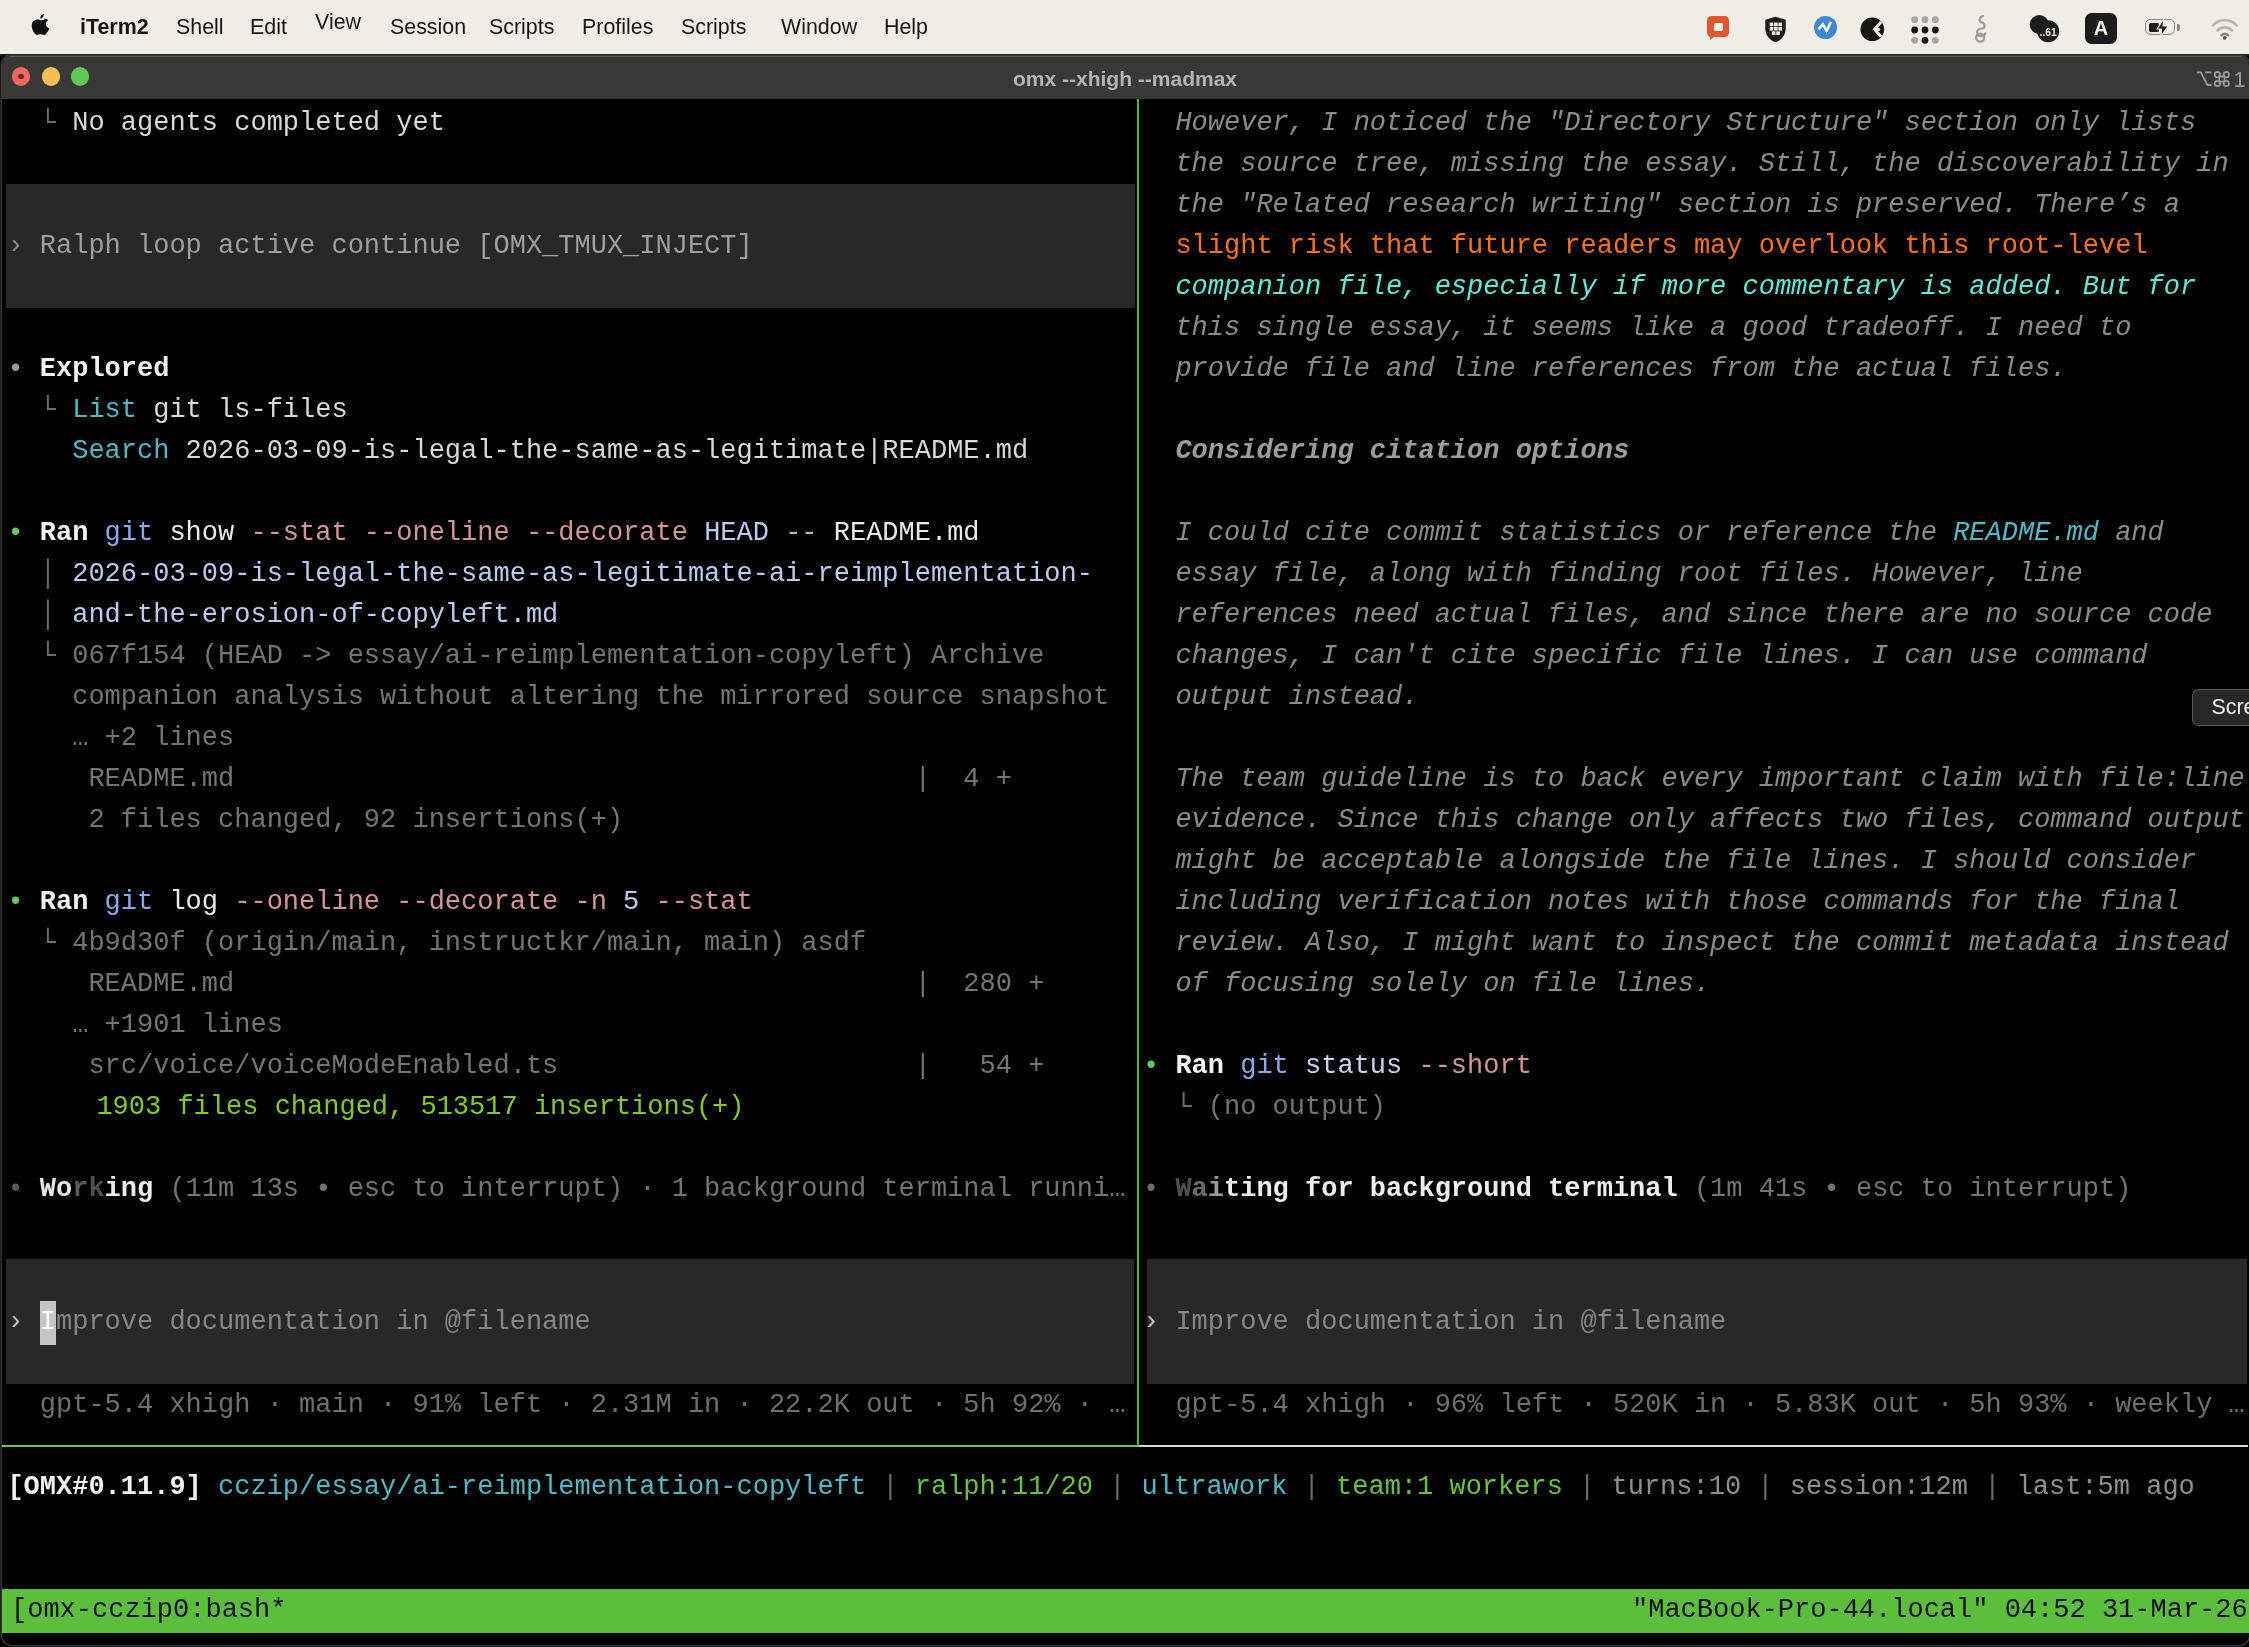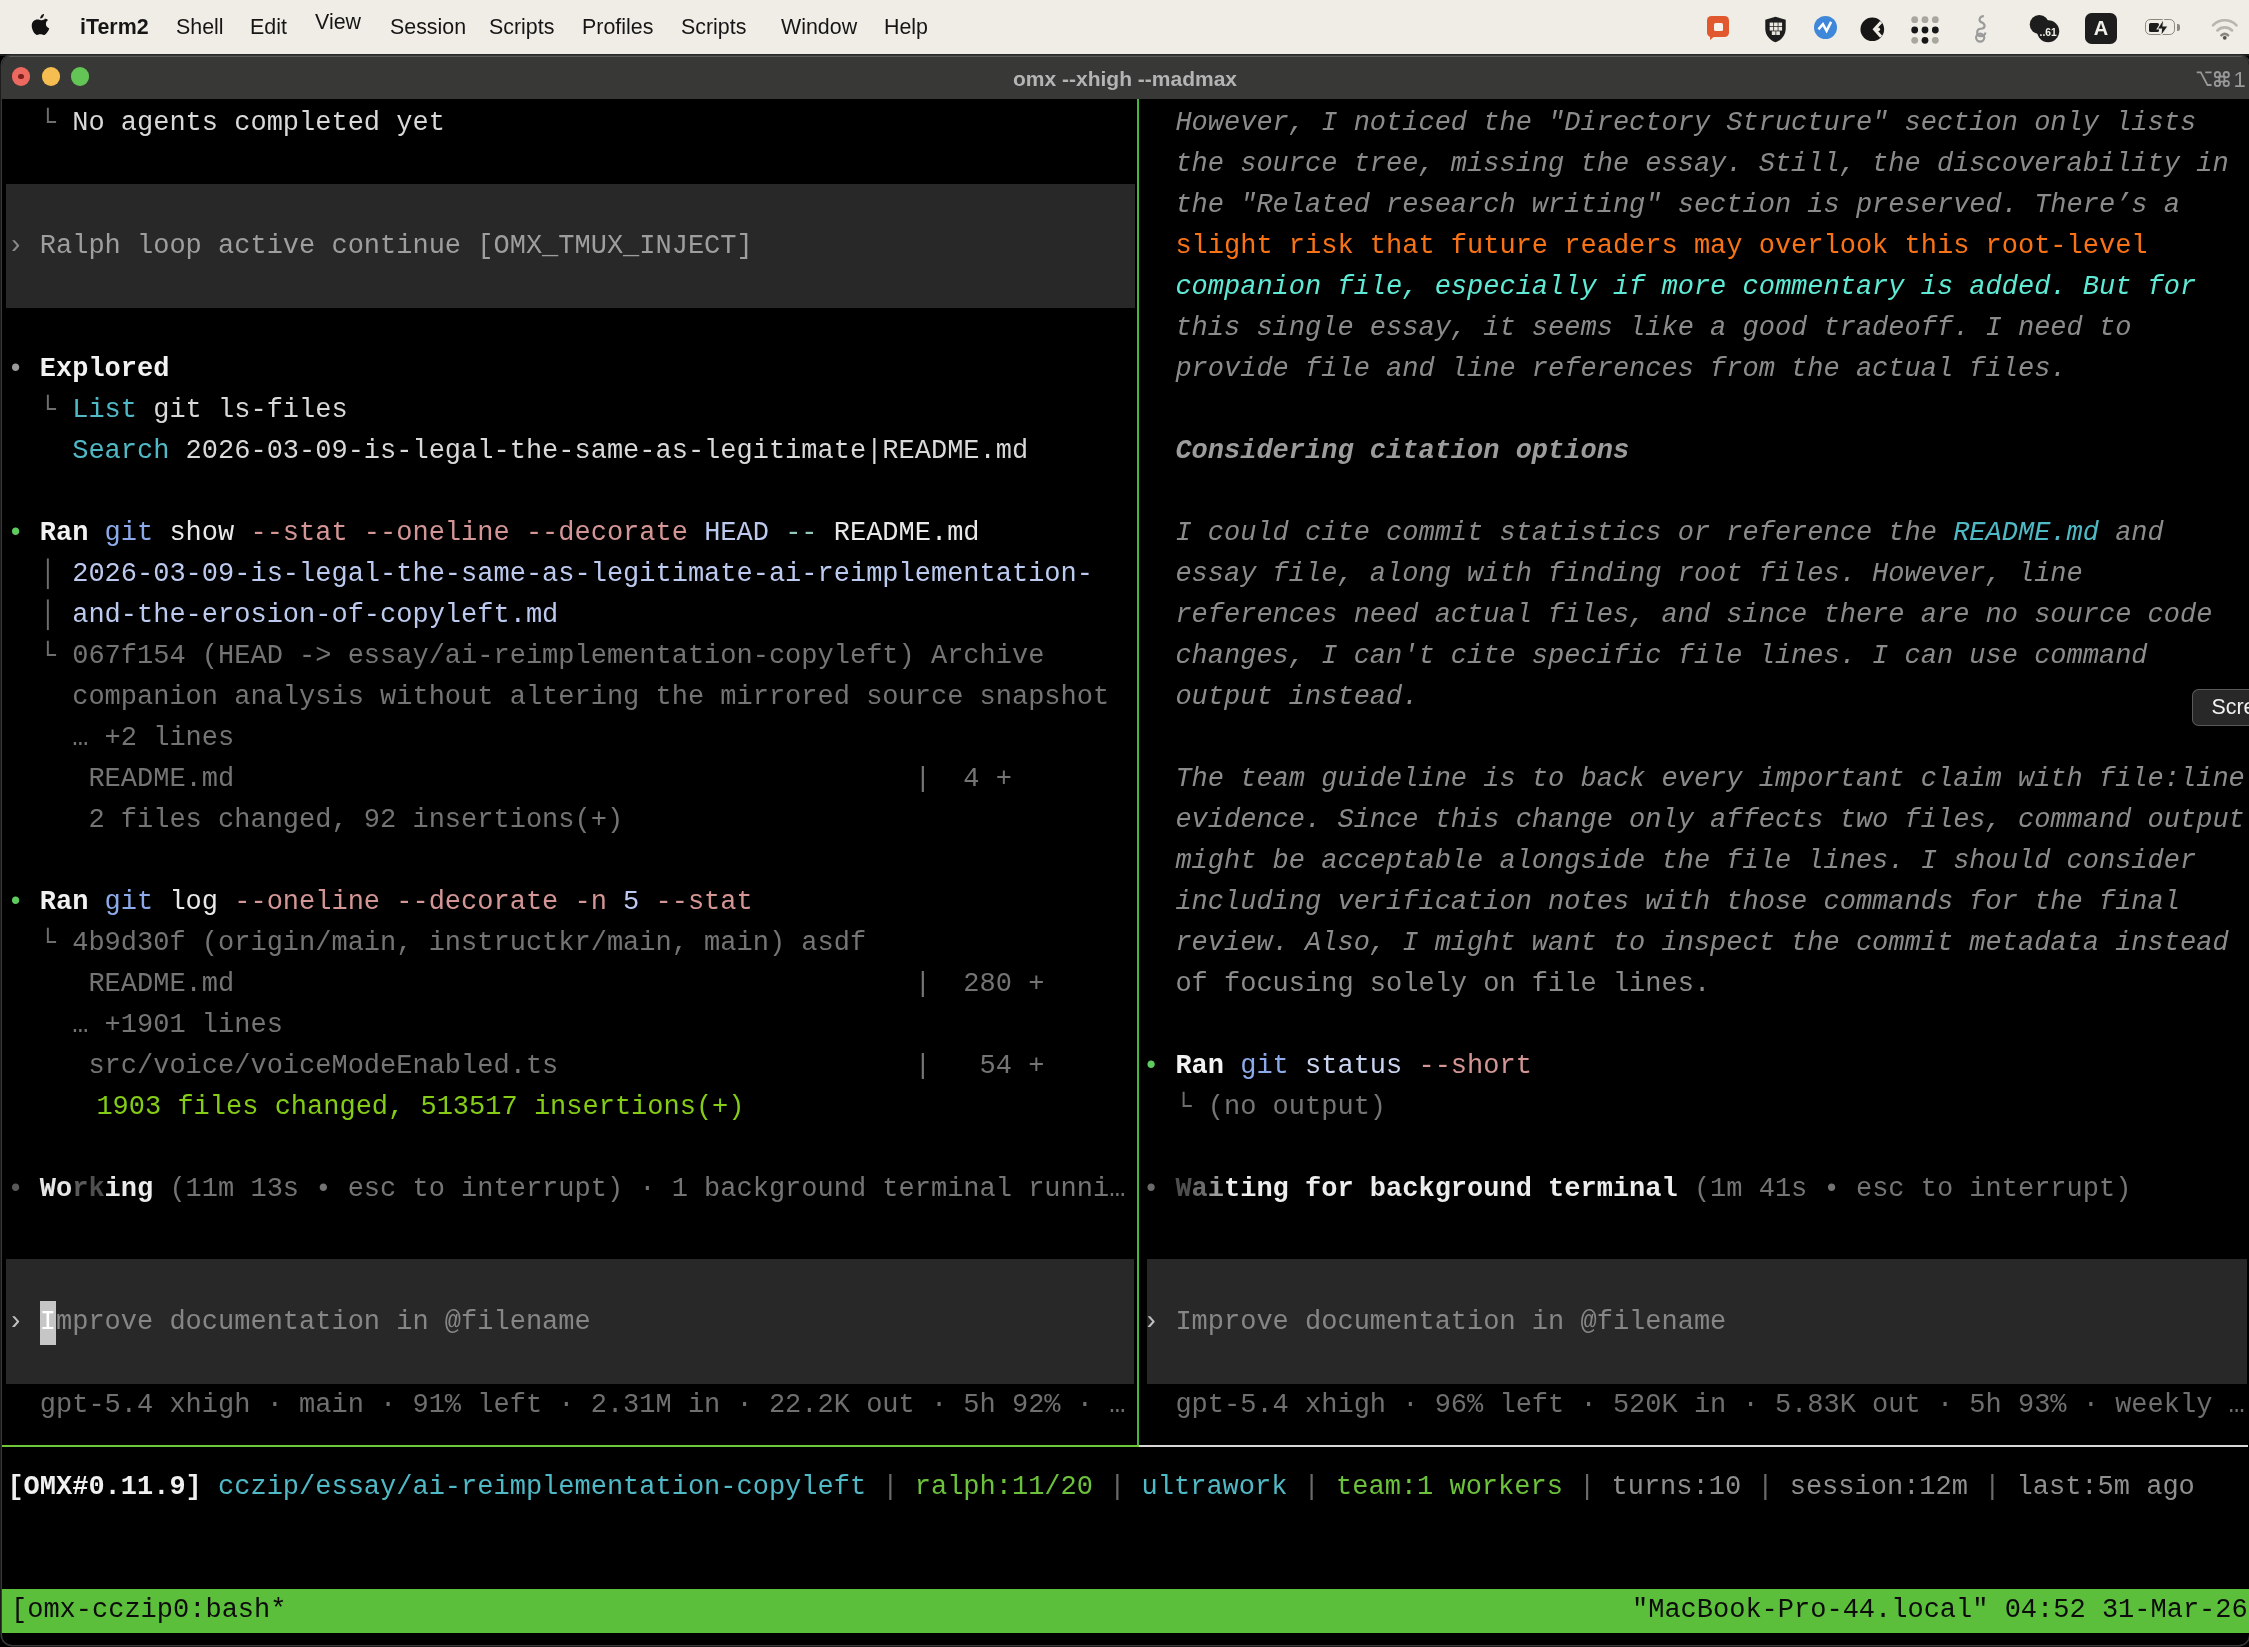--- a/index.html
+++ b/index.html
@@ -156,21 +156,21 @@
   <span style="color:#8b8b8b;font-style:italic;">essay file, along with finding root files. However, line</span>
   <span style="color:#8b8b8b;font-style:italic;">references need actual files, and since there are no source code</span>
   <span style="color:#8b8b8b;font-style:italic;">changes, I can't cite specific file lines. I can use command</span>
   <span style="color:#8b8b8b;font-style:italic;">output instead.</span>
 
   <span style="color:#8b8b8b;font-style:italic;">The team guideline is to back every important claim with file:line</span>
   <span style="color:#8b8b8b;font-style:italic;">evidence. Since this change only affects two files, command output</span>
   <span style="color:#8b8b8b;font-style:italic;">might be acceptable alongside the file lines. I should consider</span>
   <span style="color:#8b8b8b;font-style:italic;">including verification notes with those commands for the final</span>
   <span style="color:#8b8b8b;font-style:italic;">review. Also, I might want to inspect the commit metadata instead</span>
-  <span style="color:#8b8b8b;">of focusing solely on file lines.</span>
+  <span style="color:#8b8b8b;font-style:italic;">of focusing solely on file lines.</span>
 
 <span style="color:#5ecb5e;">• </span><span style="color:#f2f2f2;font-weight:bold;">Ran</span> <span style="color:#8caae9;">git</span> <span style="color:#c9d4f0;">status</span> <span style="color:#d49595;">--short</span>
   <span style="color:#6e6e6e;">└ </span><span style="color:#747474;">(no output)</span>
 
 <span style="color:#6a6a6a;">• </span><span style="color:#4f4f4f;font-weight:bold;">W</span><span style="color:#6b6b6b;font-weight:bold;">a</span><span style="color:#9a9a9a;font-weight:bold;">i</span><span style="color:#ededed;font-weight:bold;">ting for background terminal</span><span style="color:#747474;"> (1m 41s • esc to interrupt)</span></pre>
 
 <pre style="left:7.4px;top:1302px;"><span style="color:#c0c0c0;">› </span><span style="color:#ffffff;">I</span><span style="color:#868686;">mprove documentation in @filename</span></pre>
 <pre style="left:1143px;top:1302px;"><span style="color:#c0c0c0;">› </span><span style="color:#868686;">Improve documentation in @filename</span></pre>
 
 <pre style="left:7.4px;top:1385px;">  <span style="color:#6f6f6f;">gpt-5.4 xhigh · main · 91% left · 2.31M in · 22.2K out · 5h 92% · …</span></pre>

